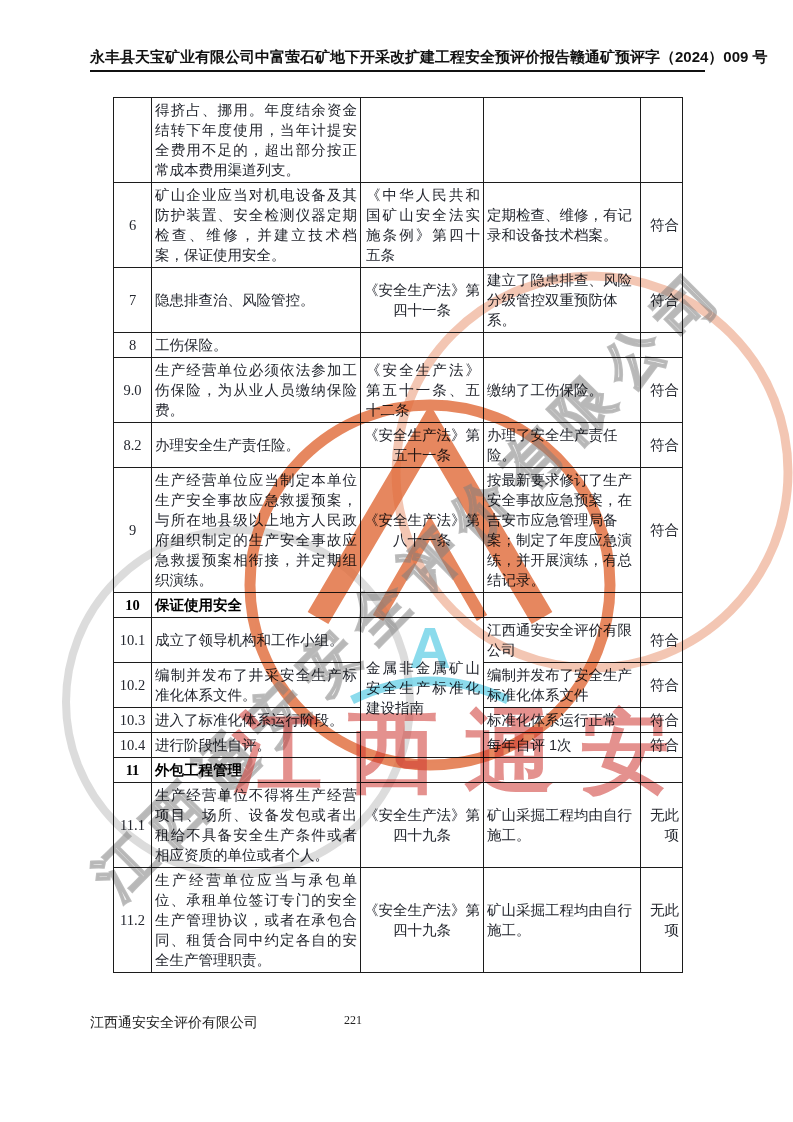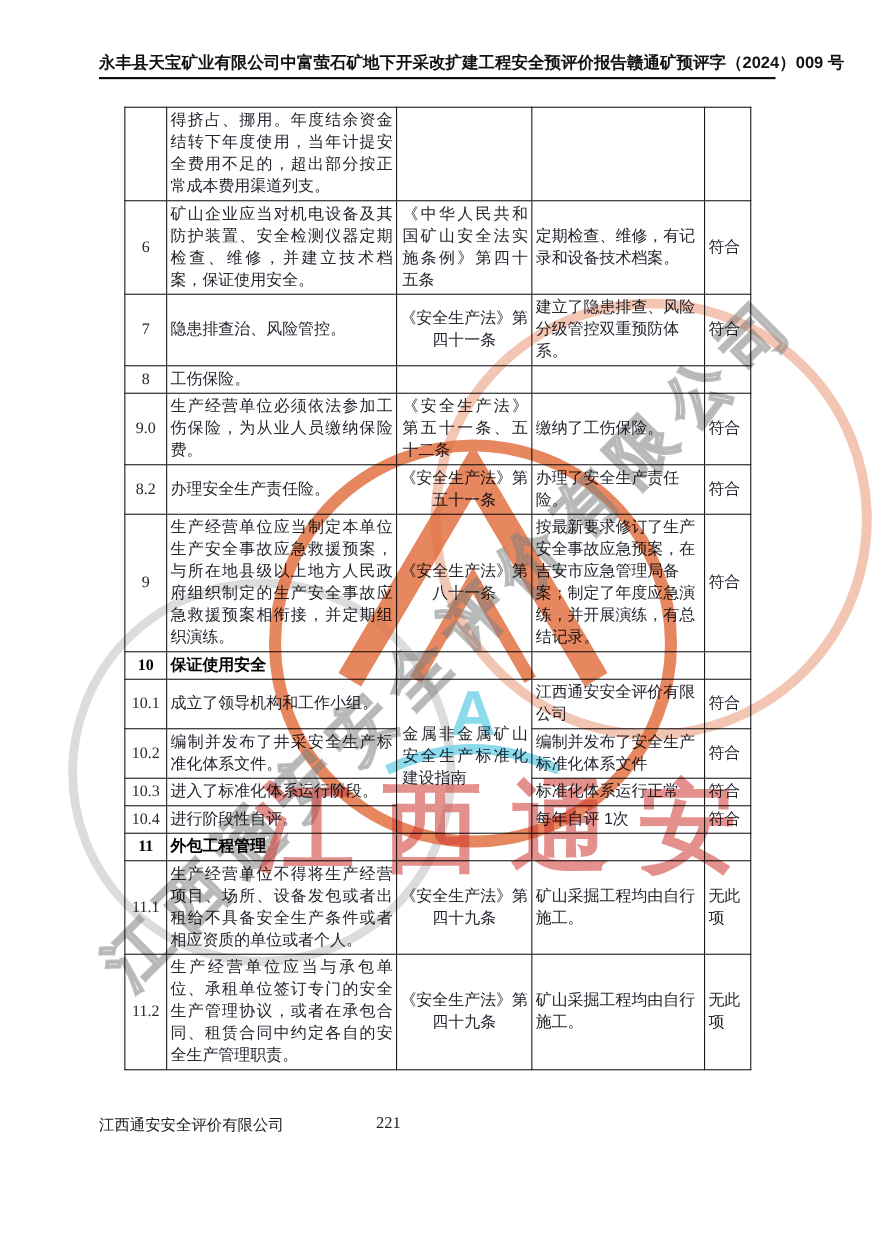--- a/index.html
+++ b/index.html
@@ -19,27 +19,27 @@
   table.check{position:absolute;left:113px;top:97px;border-collapse:collapse;
     table-layout:fixed;width:569px;background:transparent;}
   table.check td{border:1px solid #1c1c1c;vertical-align:middle;
     font-size:14.5px;line-height:20px;padding:2px 3px;color:#23262e;
     word-break:break-all;overflow-wrap:anywhere;}
   td.c-no{text-align:center;font-family:"Liberation Serif",serif;font-size:15px;padding:2px 1px;}
   td.c-content{text-align:left;padding:2px 4px 2px 6px;text-align:justify;}
   td.c-basis{text-align:center;padding:2px 3px;}
   td.c-basis.left{text-align:left;padding-left:5px;text-align:justify;}
   td.c-situation{text-align:left;padding:2px 3px 2px 6px;}
-  td.c-result{text-align:left;padding:2px 2px;}
+  td.c-result{text-align:right;padding:2px 2px;}
   tr.bold td{font-weight:bold;color:#000;}
 
   
   .footer-company{position:absolute;left:90px;top:1014px;font-size:14px;color:#222;}
   .page-number{position:absolute;left:0;top:1013px;width:706px;text-align:center;
-    font-family:"Liberation Serif",serif;font-size:15px;color:#222;}
+    font-family:"Liberation Serif",serif;font-size:12px;color:#222;}
 
   
   .wm-layer{position:absolute;inset:0;pointer-events:none;mix-blend-mode:multiply;}
   .wm-diagonal{
     position:absolute;left:-18px;top:552px;width:840px;text-align:center;
     transform:rotate(-45deg);transform-origin:center;
     font-size:58px;letter-spacing:14px;font-weight:bold;white-space:nowrap;
     color:rgba(135,135,135,0.10);
     -webkit-text-stroke:2px rgba(125,125,125,0.50);
   }

